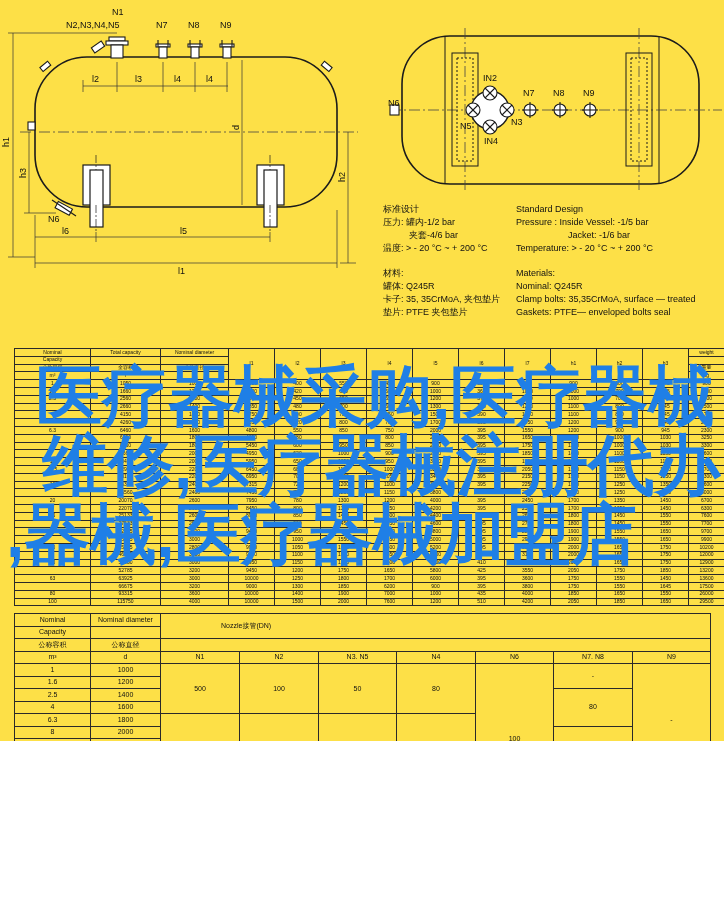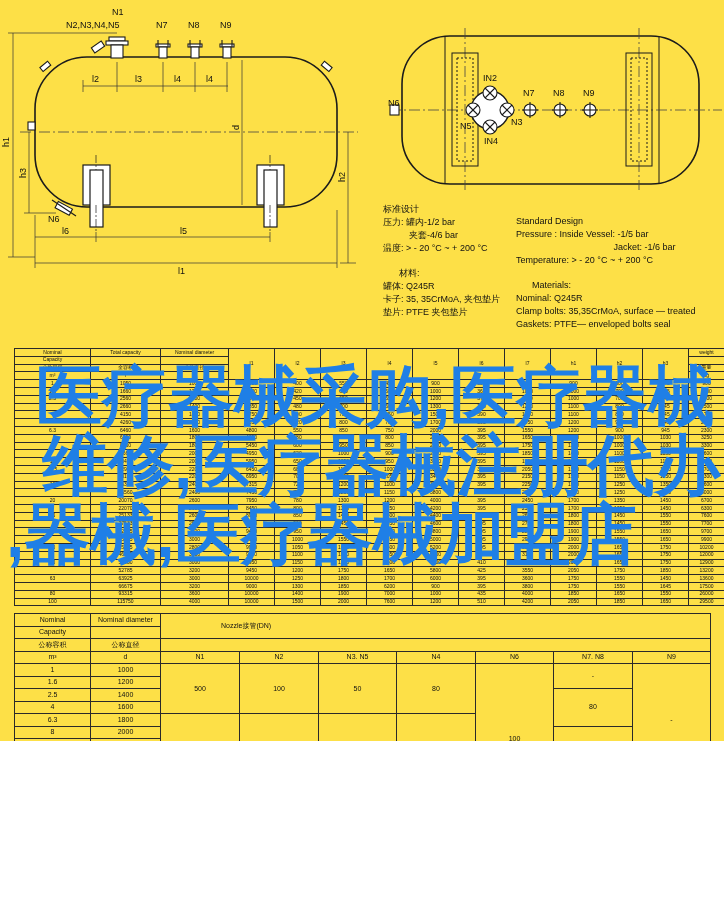--- a/index.html
+++ b/index.html
@@ -1,24 +1,24 @@
 <!DOCTYPE html>
 <html><head>
 <meta charset="utf-8">
 <style>
   html,body{margin:0;padding:0;background:#fff;}
   .page{position:relative;width:724px;height:741px;background:#fde047;overflow:hidden;
         font-family:"Liberation Sans",sans-serif;color:#111;}
   svg text{font-family:"Liberation Sans",sans-serif;fill:#111;}
   .specs{position:absolute;top:203px;left:383px;width:335px;font-size:9px;line-height:13px;}
   .specs .col-cn{position:absolute;left:0;top:0;width:130px;}
-  .specs .col-en{position:absolute;left:133px;top:12px;width:205px;}
-  .specs .gap{margin-top:12px;margin-left:16px;}
+  .specs .col-en{position:absolute;left:133px;top:0;width:205px;}
+  .specs .gap{margin-top:12px;}
   .specs .ind-cn{padding-left:26px;}
-  .specs .ind-en{padding-left:52px;text-align:center;}
+  .specs .ind-en{padding-left:52px;}
   table{border-collapse:collapse;table-layout:fixed;}
   .t-main{position:absolute;top:348px;left:14px;width:696px;}
   .t-main th,.t-main td{border:1px solid #2a2a2a;font-size:5px;line-height:5.5px;height:6.8px;
       padding:0;text-align:center;font-weight:normal;overflow:hidden;white-space:nowrap;}
   .t-noz{position:absolute;top:613px;left:14px;width:696px;}
   .t-noz th,.t-noz td{border:1px solid #2a2a2a;font-size:7px;line-height:8px;height:11.5px;
       padding:0;text-align:center;font-weight:normal;overflow:hidden;white-space:nowrap;}
   .wm{position:absolute;left:0;width:724px;font-size:66px;font-weight:bold;
       letter-spacing:0px;white-space:nowrap;z-index:5;}
   .draw{position:absolute;}

